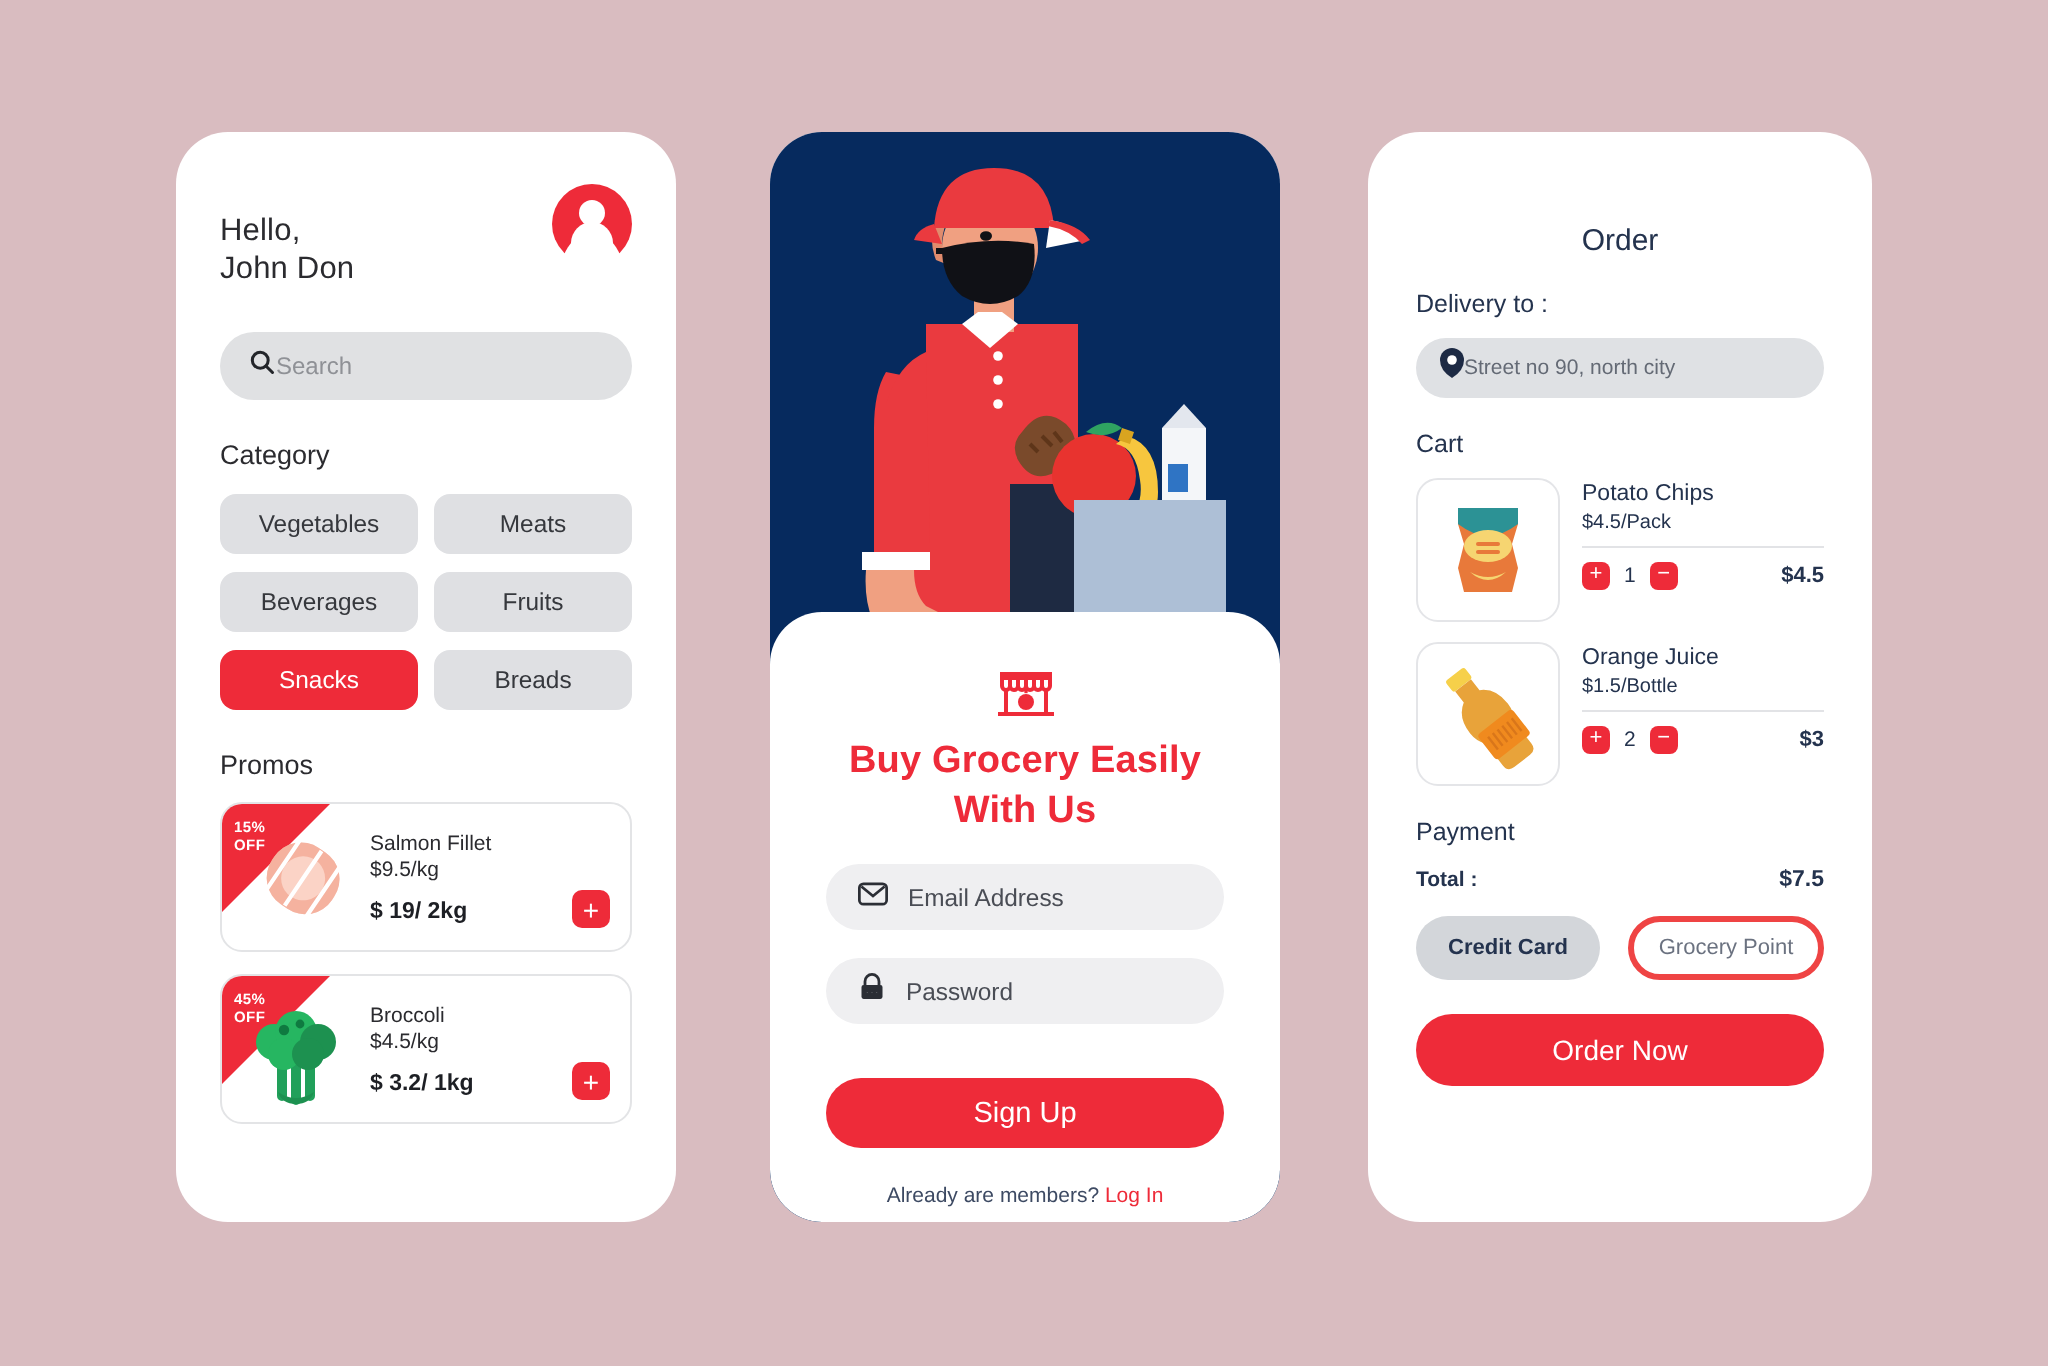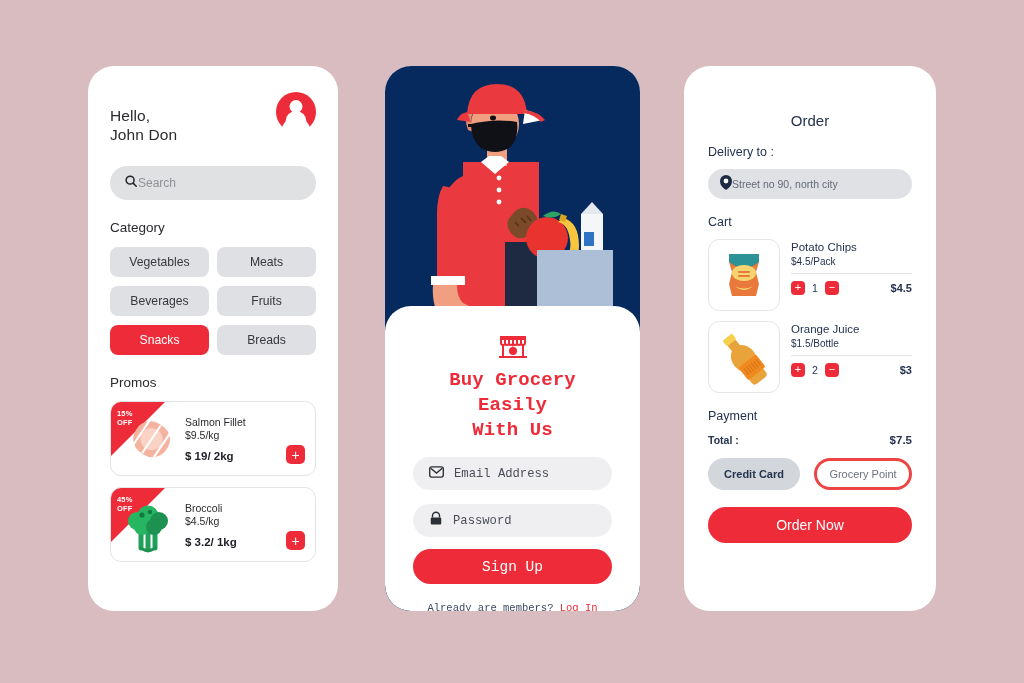--- a/index.html
+++ b/index.html
@@ -84,34 +84,34 @@
     width: 19px; height: 19px; border-radius: 5px; background: #ee2b39;
     display: flex; align-items: center; justify-content: center;
     color: #fff; font-size: 14px; line-height: 1;
   }
 
   
   .hero { position: absolute; inset: 0; background: #062a5e; }
   .auth-sheet {
     position: absolute; left: 0; right: 0; bottom: 0; height: 305px;
     background: #fff; border-radius: 26px 26px 26px 26px;
-    padding: 22px 28px 0 28px; text-align: center; font-family: Liberation Mono, monospace;
+    padding: 22px 28px 0 28px; text-align: center;
   }
   .store-icon { width: 34px; height: 34px; margin: 0 auto 6px; }
   .auth-title {
     font-size: 19px; font-weight: bold; color: #ee2b39; line-height: 25px;
     letter-spacing: .1px;
   }
   .field {
     margin-top: 14px; height: 33px; background: #efeff1; border-radius: 17px;
     display: flex; align-items: center; padding: 0 16px; gap: 10px;
   }
   .field .ph { font-size: 12.2px; color: #4a4d55; }
   .signup-btn {
-    margin-top: 12px; height: 35px; border-radius: 18px; background: #ee2b39;
+    margin-top: 27px; height: 35px; border-radius: 18px; background: #ee2b39;
     color: #fff; font-size: 14.5px; display: flex; align-items: center; justify-content: center;
   }
   .auth-foot { margin-top: 18px; font-size: 10.5px; color: #3d4a63; }
   .auth-foot a { color: #ee2b39; text-decoration: none; }
 
   
   .order-pad { padding: 46px 24px 0 24px; }
   .order-title { text-align: center; font-size: 15px; color: #24334e; }
   .lbl { margin-top: 16px; font-size: 12.5px; color: #24334e; }
   .addr {

